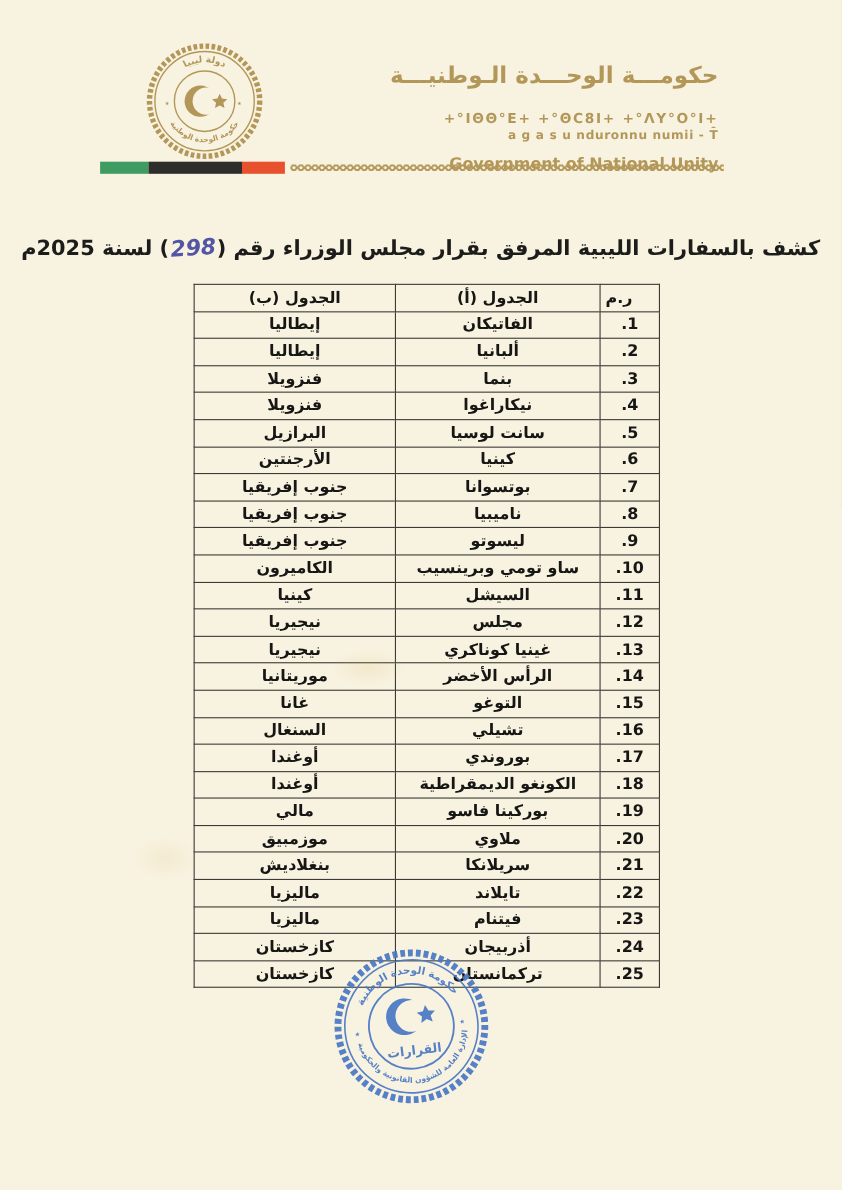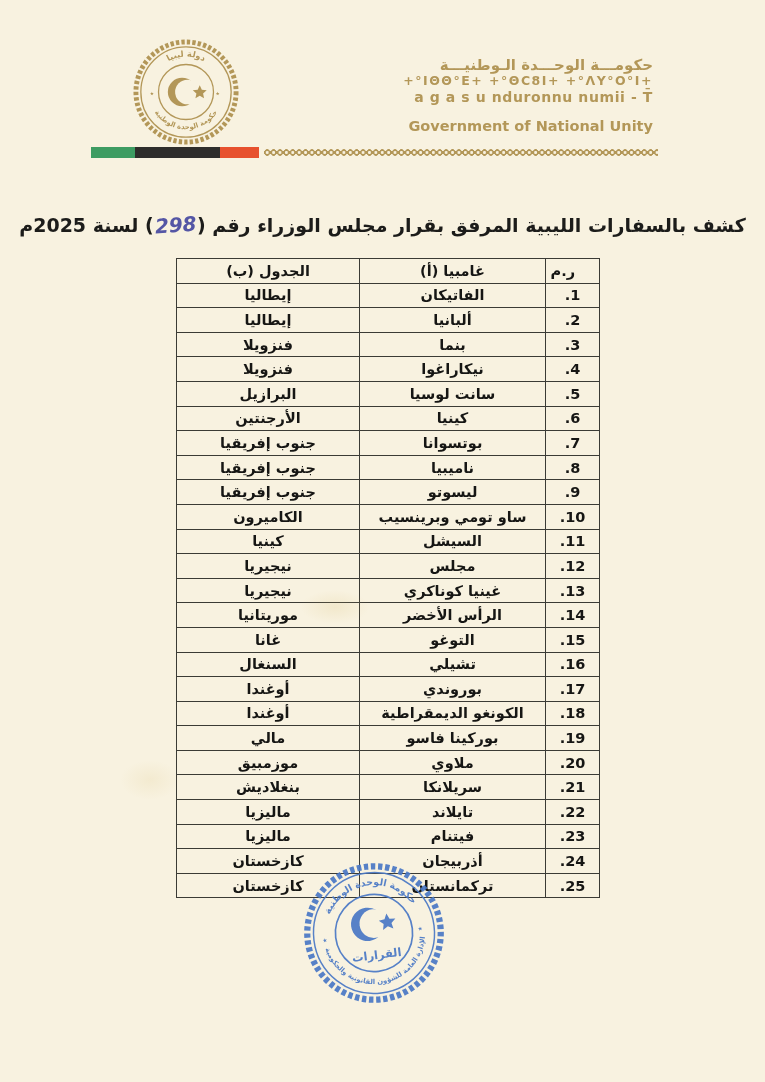--- a/index.html
+++ b/index.html
@@ -11,23 +11,23 @@
   .page{
     position:relative;width:765px;height:1082px;
     background:#f8f2e0;overflow:hidden;
   }
   
   .emblem{position:absolute;left:132px;top:38px;width:108px;height:108px;}
   .gov-text{
     position:absolute;top:57px;right:112px;text-align:right;
     color:#b39758;line-height:1.12;
   }
-  .gov-ar{font-size:15px;font-weight:bold;letter-spacing:.5px;}
-  .gov-tif{font-size:12.5px;font-weight:bold;letter-spacing:1.5px;margin-top:0;direction:ltr;}
-  .gov-lat{font-size:14px;font-weight:bold;letter-spacing:.6px;margin-top:2px;direction:ltr;}
+  .gov-ar{font-size:21px;font-weight:bold;letter-spacing:.5px;}
+  .gov-tif{font-size:12.5px;font-weight:bold;letter-spacing:1.5px;margin-top:20px;direction:ltr;}
+  .gov-lat{font-size:11px;font-weight:bold;letter-spacing:.6px;margin-top:2px;direction:ltr;}
   .gov-en{font-size:14.5px;font-weight:bold;margin-top:13px;direction:ltr;}
   
   .bar-row{position:absolute;left:91px;top:147px;width:567px;height:11px;display:flex;align-items:stretch;}
   .seg{height:100%;}
   .seg-green{width:44px;}
   .seg-black{width:85px;}
   .seg-red{width:39px;}
   .chain{
     flex:1;margin-left:5px;height:11px;
     background-image:radial-gradient(circle at 3.2px 5.5px,
@@ -119,21 +119,21 @@
   <div class="table-wrap">
     <table class="embassy">
       <colgroup>
           <col style="width:54px">
           <col style="width:186px">
           <col style="width:183px">
         </colgroup>
       <thead>
         <tr>
           <th class="col-head num">ر.م</th>
-          <th class="col-head">غامبيا (أ)</th>
+          <th class="col-head">الجدول (أ)</th>
           <th class="col-head">الجدول (ب)</th>
         </tr>
       </thead>
       <tbody>
     <tr>
       <td class="cell-no">.1</td>
       <td>الفاتيكان</td>
       <td>إيطاليا</td>
     </tr>
 

